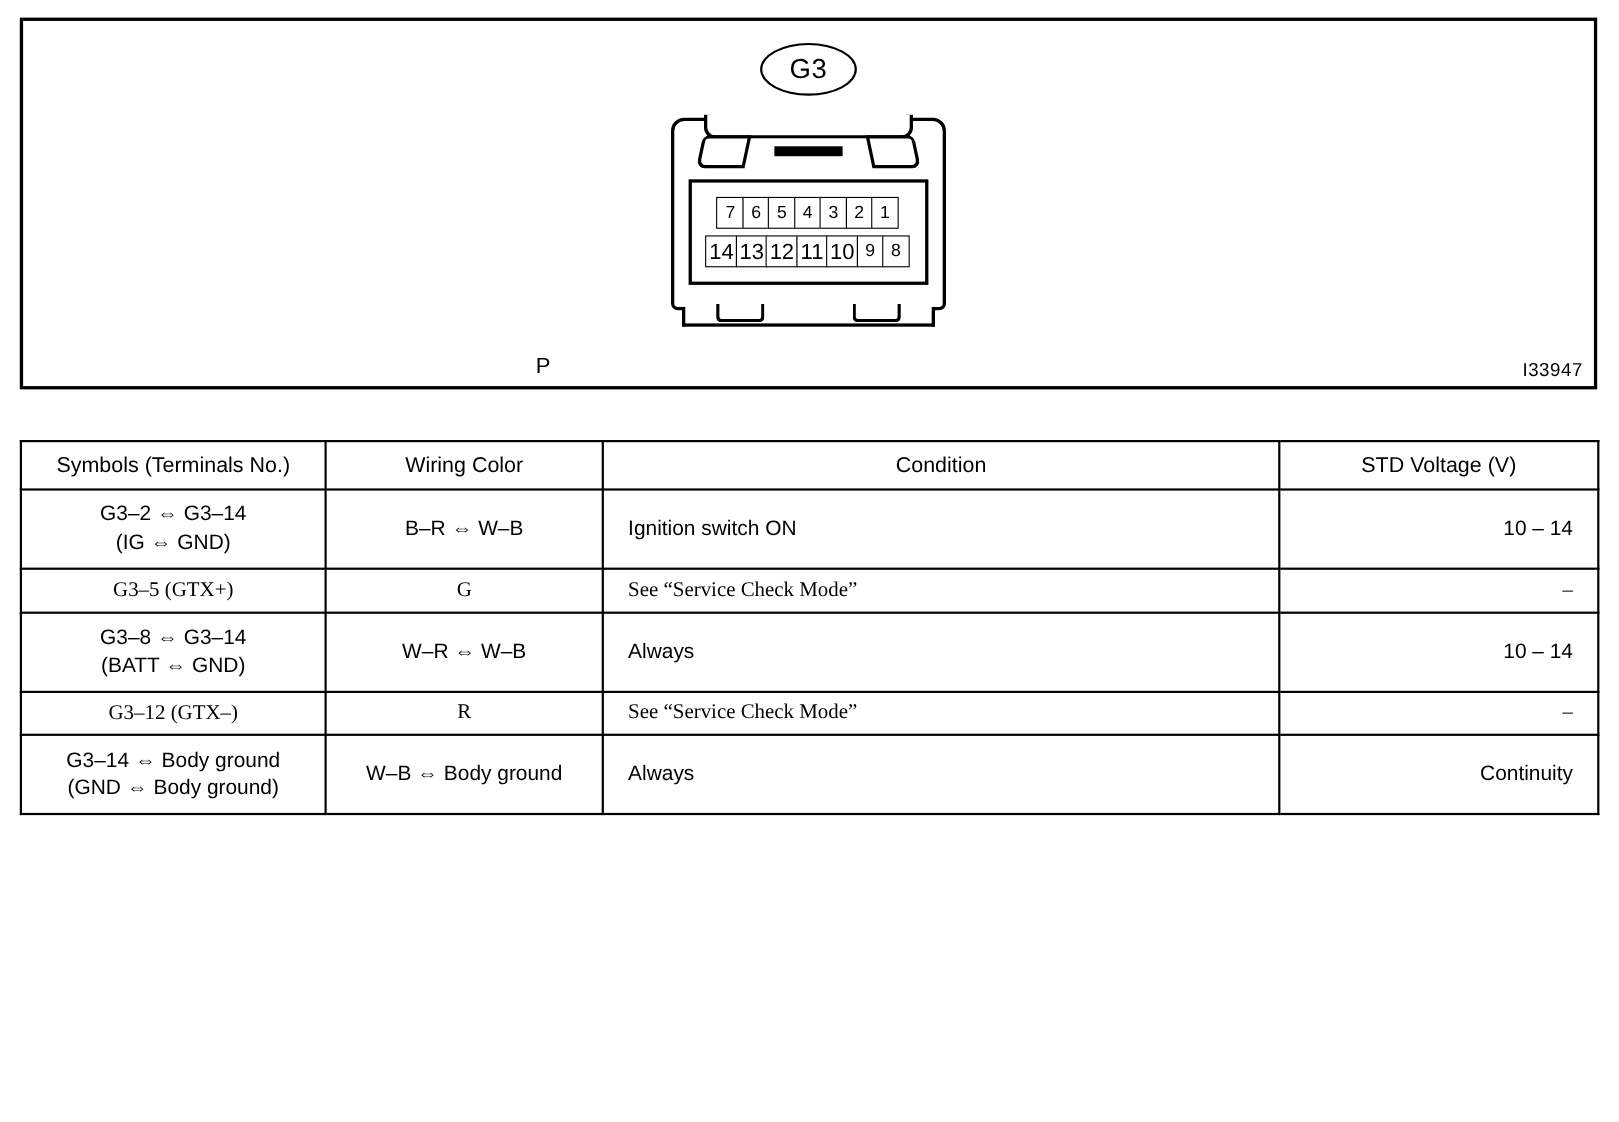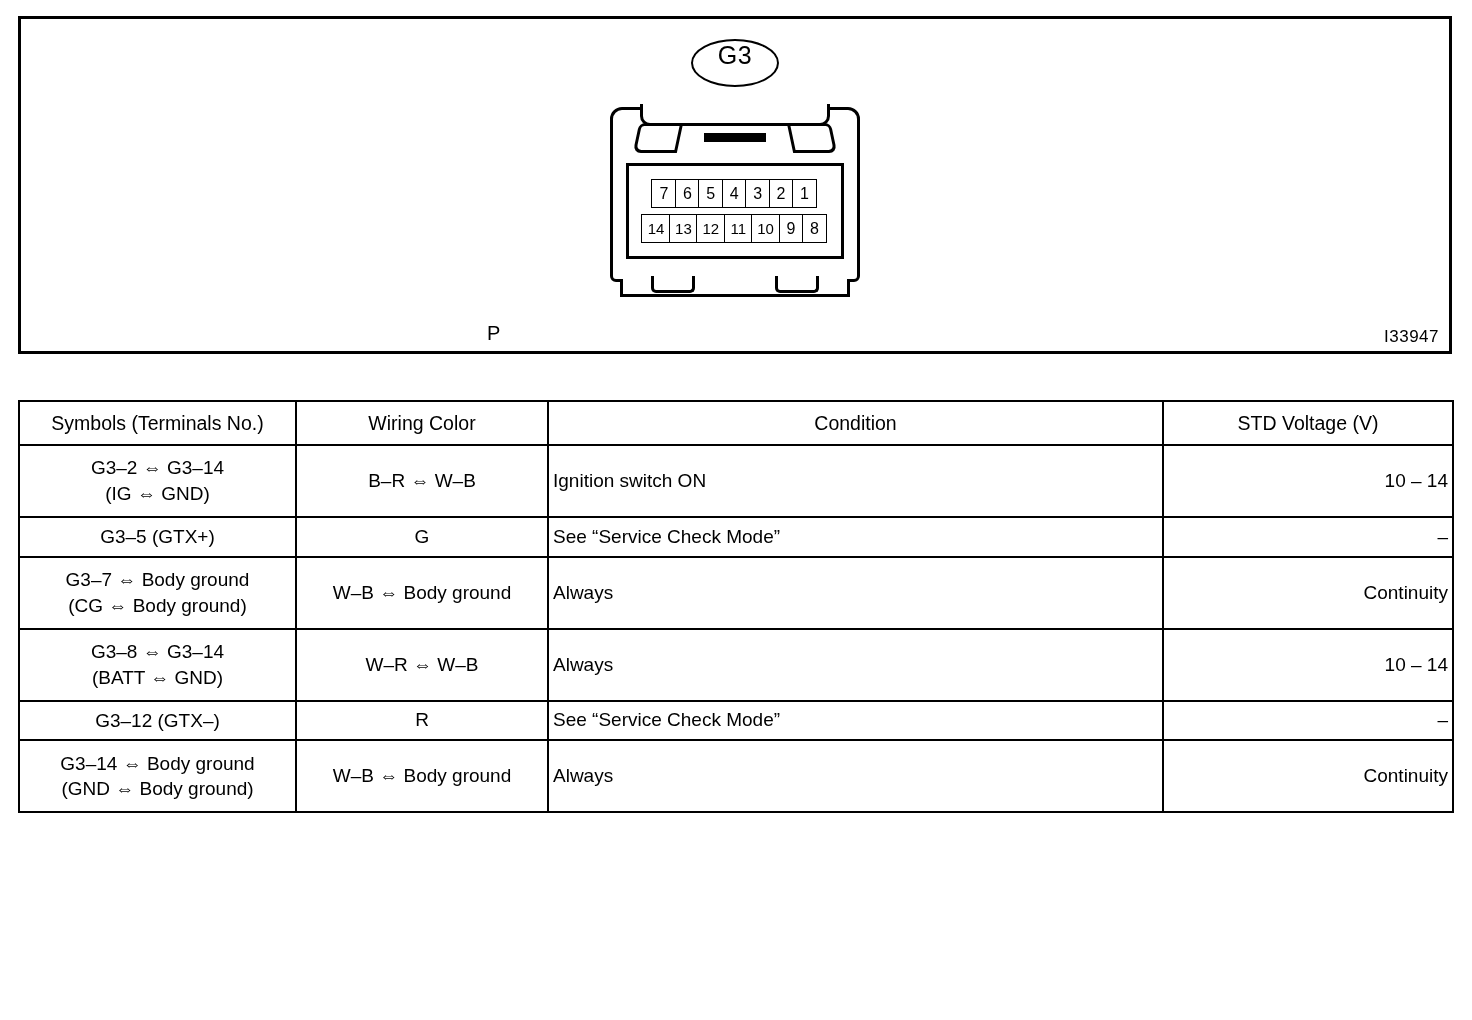--- a/index.html
+++ b/index.html
@@ -31,21 +31,21 @@
   .connector-label {
     position: absolute;
     left: 50%;
     transform: translateX(-50%);
     top: 20px;
     width: 84px;
     height: 44px;
     border: 2px solid #000;
     border-radius: 50%;
     display: flex;
-    align-items: flex-start;
+    align-items: center;
     justify-content: center;
     font-size: 25px;
     letter-spacing: 0.5px;
     background: #fff;
   }
 
   
   .connector-wrap {
     position: absolute;
     left: 50%;
@@ -137,21 +137,21 @@
     height: 29px;
     min-width: 25px;
     display: flex;
     align-items: center;
     justify-content: center;
     font-size: 16px;
     line-height: 1;
     background: #fff;
     margin-left: -1.6px;
   }
-  .pin.wide { min-width: 29px; font-size: 15px; }
+  .pin.wide { min-width: 29px; font-size: 20px; }
   .conn-foot {
     position: absolute;
     left: 10px;
     top: 172px;
     width: 230px;
     height: 18px;
     border: 3px solid #000;
     border-top: none;
     box-sizing: border-box;
     background: #fff;
@@ -191,21 +191,21 @@
     top: 400px;
     width: 1434px;
     border-collapse: collapse;
     table-layout: fixed;
     background: #fff;
   }
   table.spec td, table.spec th {
     border: 2px solid #000;
     font-weight: normal;
     font-size: 19px;
-    padding: 6px 4px;
+    padding: 6px 22px;
     box-sizing: border-box;
   }
   table.spec thead th {
     text-align: center;
     height: 44px;
     font-size: 19.5px;
   }
   col.c1 { width: 277px; }
   col.c2 { width: 252px; }
   col.c3 { width: 615px; }
@@ -219,21 +219,21 @@
     text-align: center;
   }
   td.cond {
     text-align: left;
     padding-left: 14px;
   }
   td.volt {
     text-align: right;
   }
   tr.r-tall td { height: 72px; }
-  tr.r-short td { height: 36px; }
+  tr.r-short td { height: 36px; font-family: Liberation Serif, serif; }
 </style>
 </head>
 <body>
 
 <div class="figure-panel">
 
   <div class="connector-label">
     <span>G3</span>
   </div>
 
@@ -306,47 +306,38 @@
     <tr class="r-short">
       <td class="sym">
         <div>G3–5 (GTX+)</div>
       </td>
       <td class="color">G</td>
       <td class="cond">See “Service Check Mode”</td>
       <td class="volt">–</td>
     </tr>
     <tr class="r-tall">
       <td class="sym">
-        <div>G3–7 ⇔ Body ground</div>
-        <div>(CG ⇔ Body ground)</div>
+        <div>G3–8 ⇔ G3–14</div>
+        <div>(BATT ⇔ GND)</div>
+      </td>
+      <td class="color">W–R ⇔ W–B</td>
+      <td class="cond">Always</td>
+      <td class="volt">10 – 14</td>
+    </tr>
+    <tr class="r-short">
+      <td class="sym">
+        <div>G3–12 (GTX–)</div>
+      </td>
+      <td class="color">R</td>
+      <td class="cond">See “Service Check Mode”</td>
+      <td class="volt">–</td>
+    </tr>
+    <tr class="r-tall">
+      <td class="sym">
+        <div>G3–14 ⇔ Body ground</div>
+        <div>(GND ⇔ Body ground)</div>
       </td>
       <td class="color">W–B ⇔ Body ground</td>
       <td class="cond">Always</td>
       <td class="volt">Continuity</td>
     </tr>
-    <tr class="r-tall">
-      <td class="sym">
-        <div>G3–8 ⇔ G3–14</div>
-        <div>(BATT ⇔ GND)</div>
-      </td>
-      <td class="color">W–R ⇔ W–B</td>
-      <td class="cond">Always</td>
-      <td class="volt">10 – 14</td>
-    </tr>
-    <tr class="r-short">
-      <td class="sym">
-        <div>G3–12 (GTX–)</div>
-      </td>
-      <td class="color">R</td>
-      <td class="cond">See “Service Check Mode”</td>
-      <td class="volt">–</td>
-    </tr>
-    <tr class="r-tall">
-      <td class="sym">
-        <div>G3–14 ⇔ Body ground</div>
-        <div>(GND ⇔ Body ground)</div>
-      </td>
-      <td class="color">W–B ⇔ Body ground</td>
-      <td class="cond">Always</td>
-      <td class="volt">Continuity</td>
-    </tr>
   </tbody>
 </table>
 
 </body></html>

